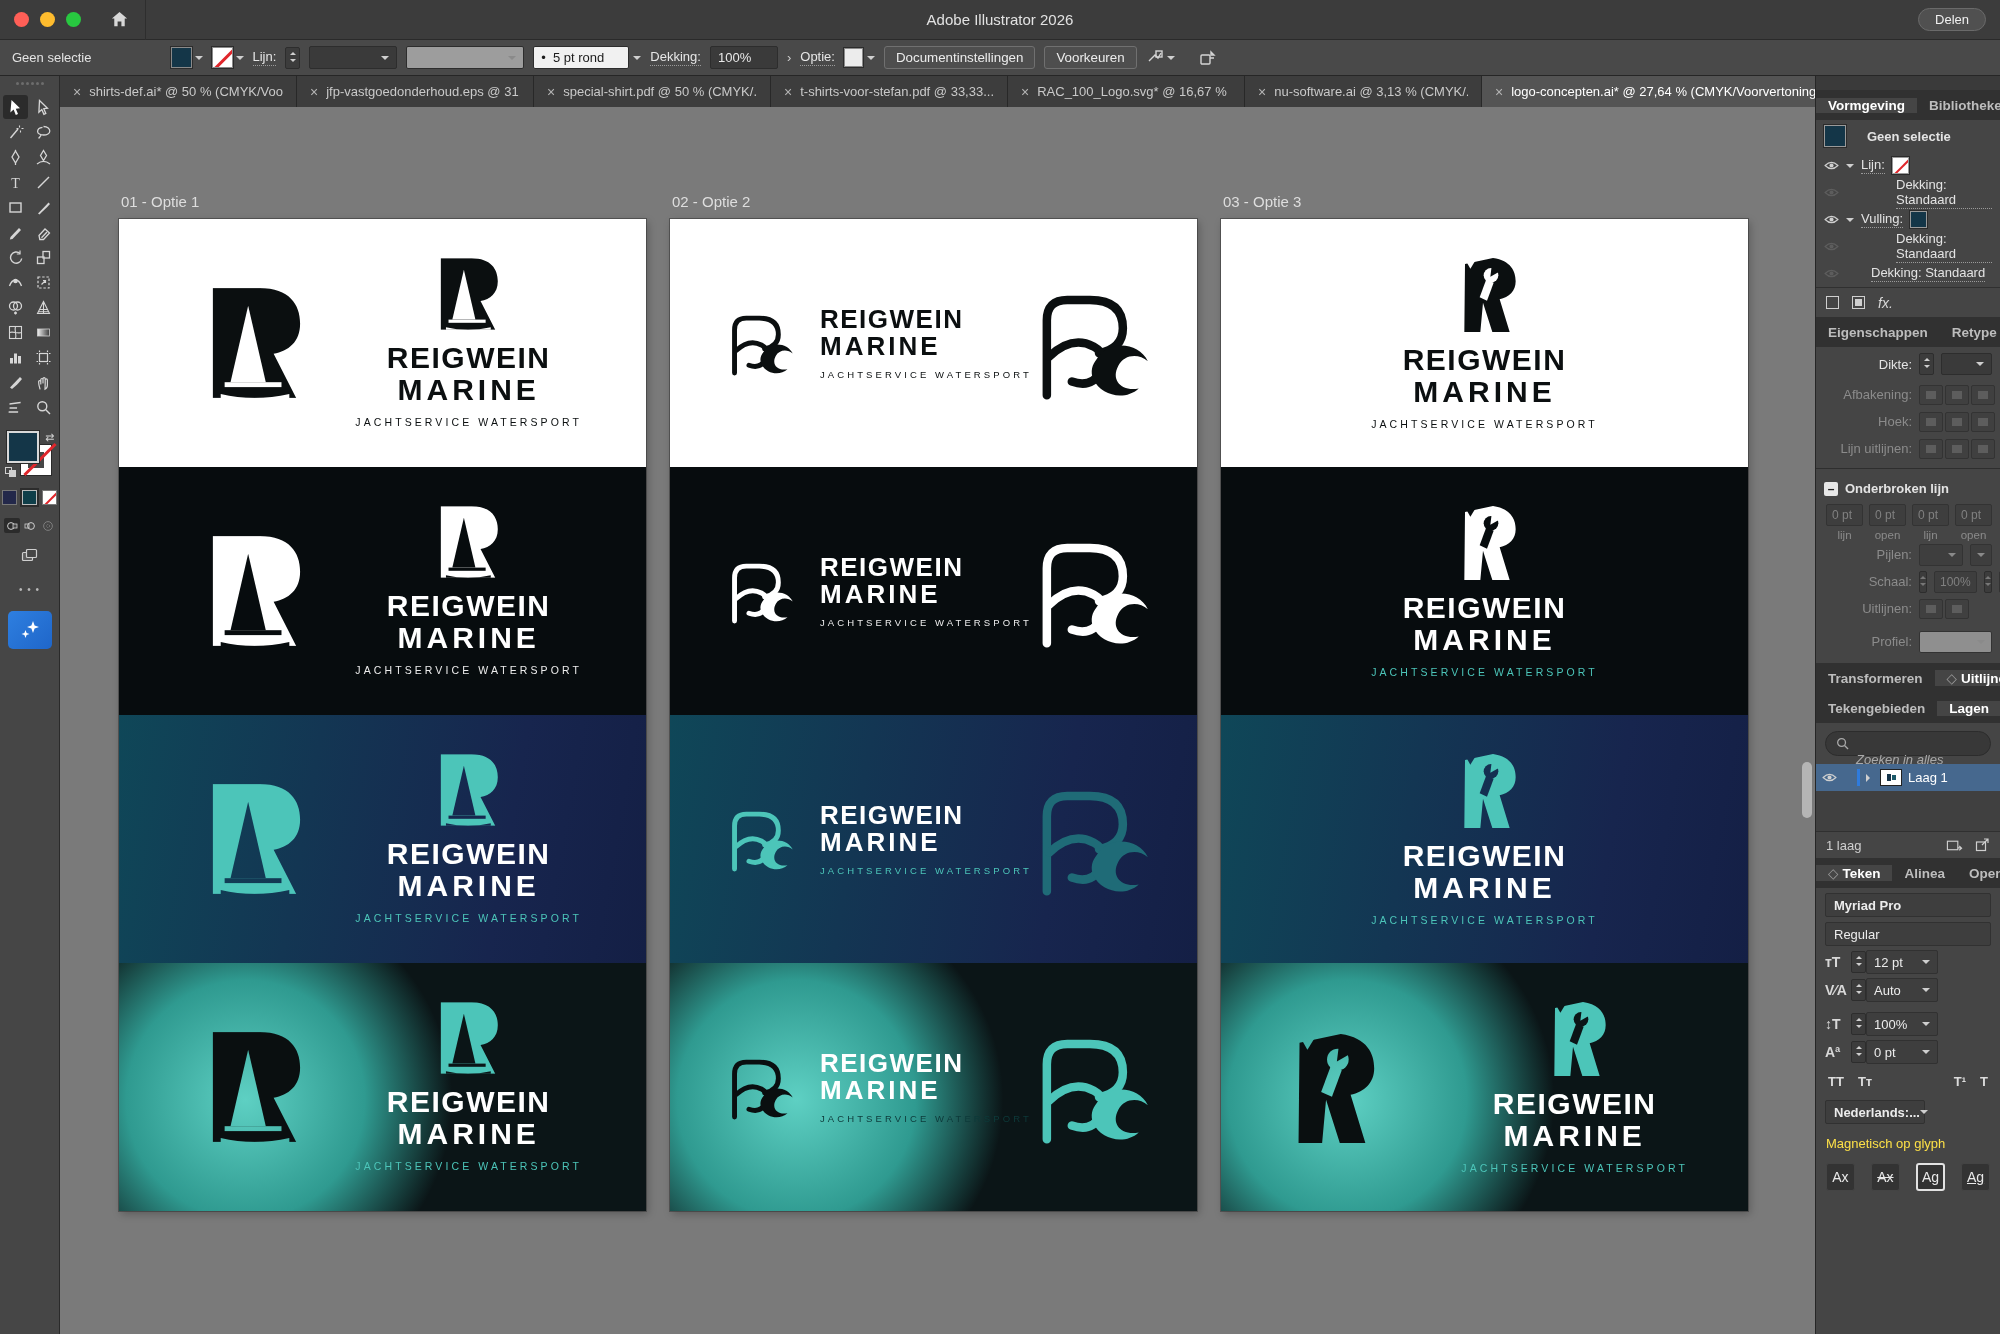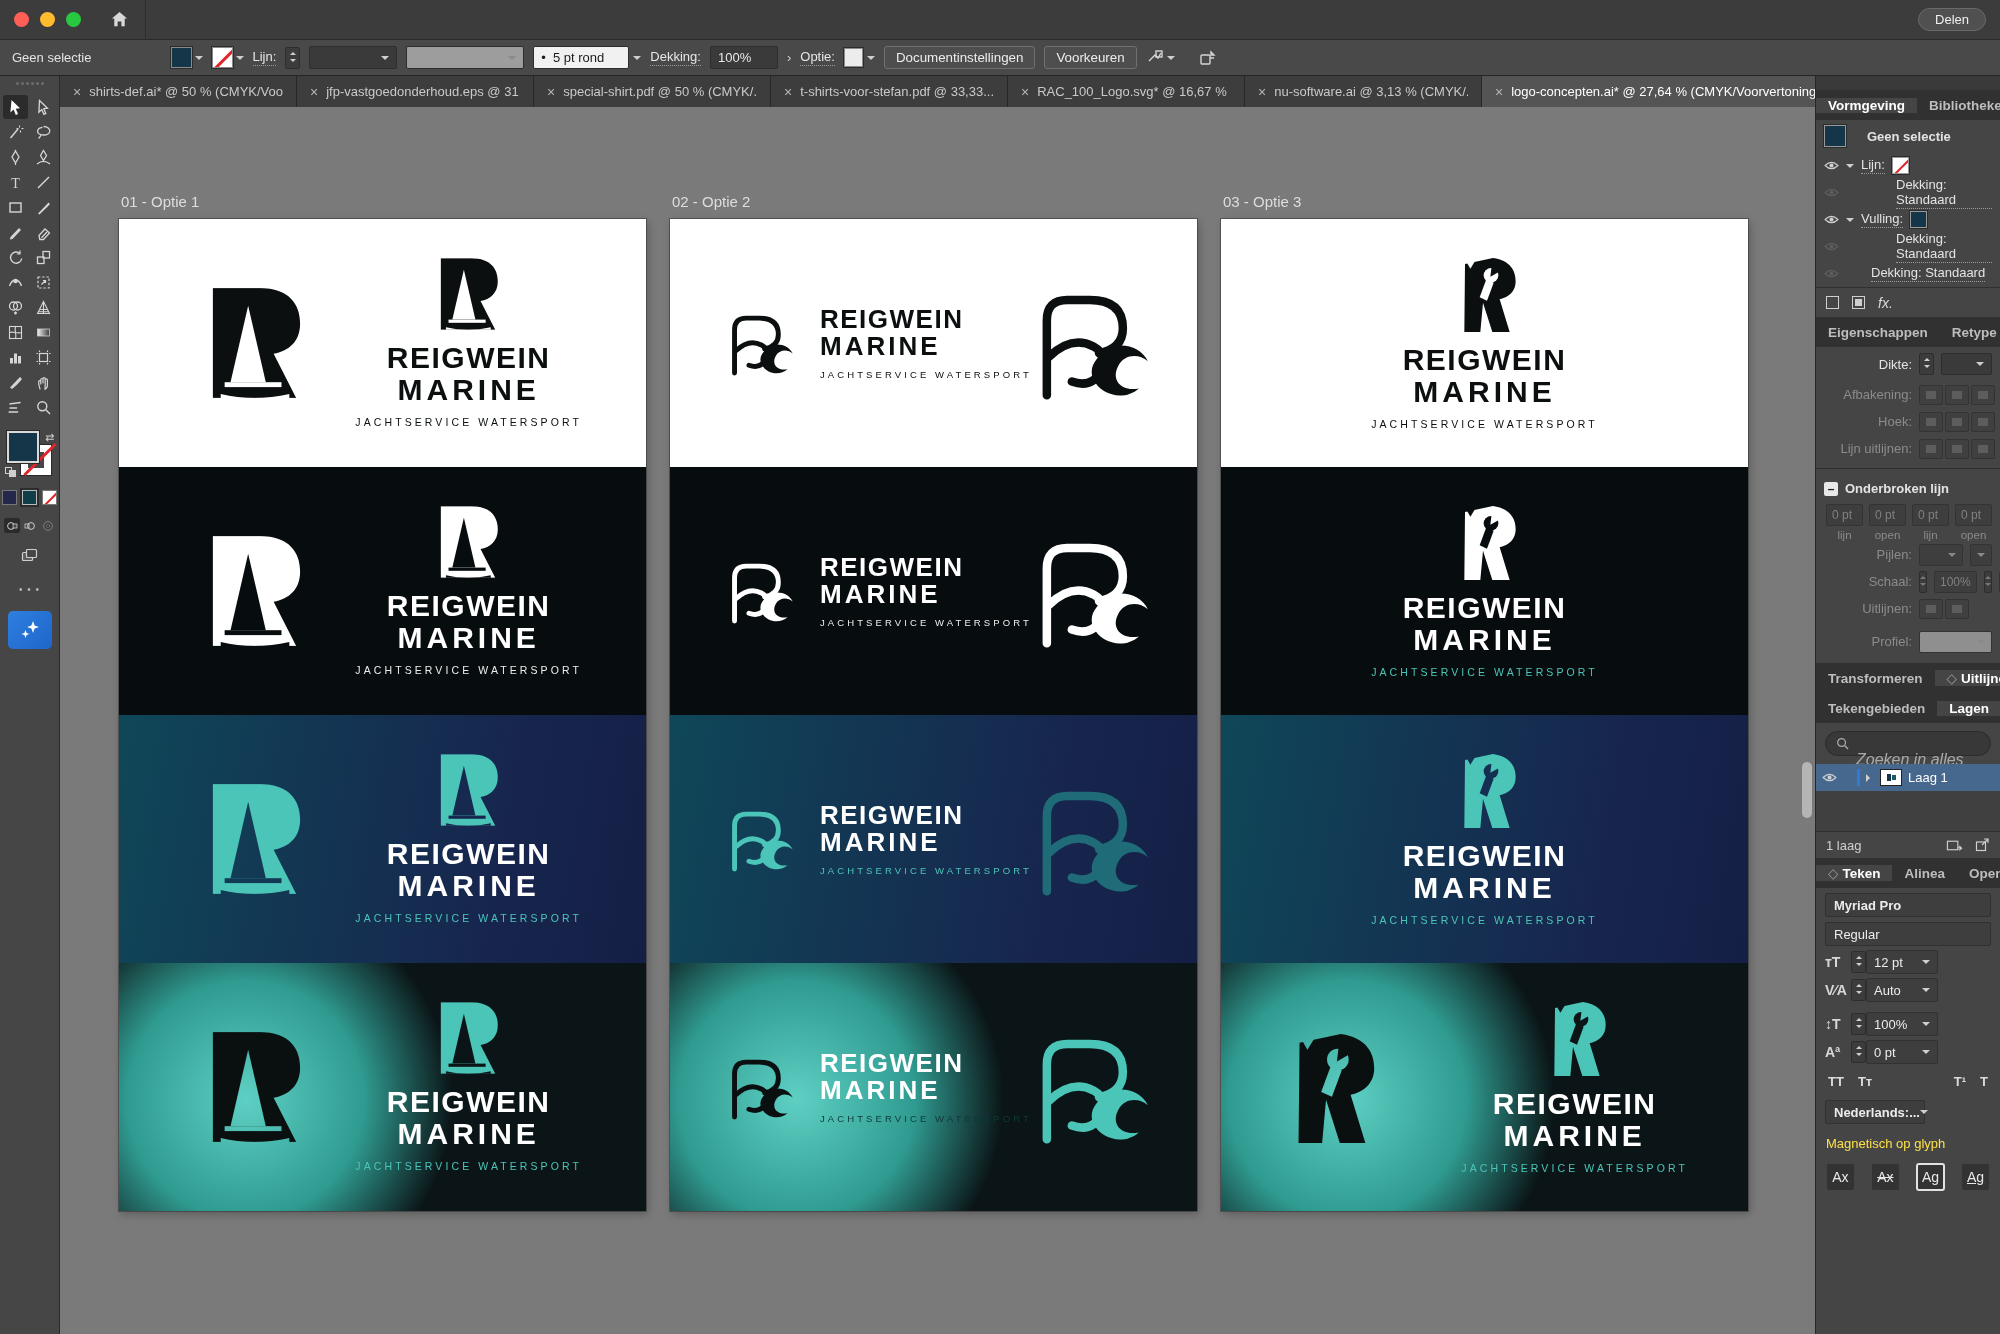--- a/index.html
+++ b/index.html
@@ -142,21 +142,21 @@
   .btn3 { display:flex; gap:2px; }
   .btn3 b { width:24px; height:20px; background:#404040; border:1px solid #333; border-radius:2px; position:relative; }
   .btn3 b:after { content:""; position:absolute; inset:5px 6px; background:#5d5d5d; }
   .dash-grid { display:flex; gap:6px; padding:2px 8px 0 10px; }
   .dash-cell { width:38px; }
   .dash-box { height:22px; background:#3e3e3e; border:1px solid #333; border-radius:2px; color:#808080; display:flex; align-items:center; padding:0 5px; font-size:12px; }
   .dash-lbl { text-align:center; color:#8b8b8b; font-size:11.5px; margin-top:3px; }
   .ddown { background:#3e3e3e; border:1px solid #333; border-radius:2px; height:22px; display:flex; align-items:center; justify-content:space-between; padding:0 6px; color:#8b8b8b; }
   .chk { width:14px; height:14px; background:#e8e8e8; border-radius:2px; color:#222; display:flex; align-items:center; justify-content:center; font-weight:bold; font-size:12px; line-height:1; }
   .searchbar { margin:8px 9px; height:25px; background:#383838; border:1px solid #2c2c2c; border-radius:13px; display:flex; align-items:center; gap:7px; padding:0 10px; color:#a9a9a9; }
-  .searchbar .ph { font-style:italic; font-size:16px;margin-top:32px; }
+  .searchbar .ph { font-style:italic; font-size:13px;margin-top:32px; }
   .layer-row { display:flex; align-items:center; height:27px; background:var(--layerSel,#46688E); color:#fff; gap:6px; padding:0 6px; position:relative; }
   .layer-row .bar { width:3px; height:17px; background:#2f7bdc; margin-left:14px; }
   .layer-thumb { width:22px; height:17px; background:#fff; border:1px solid #222; display:flex; align-items:center; justify-content:center; gap:1px; }
   .layer-thumb b { width:4px; height:7px; background:#15344a; } .layer-thumb b+b{height:5px;background:#1c5a6a}
   .layers-empty { flex:1; background:#404040; min-height:40px; }
   .layers-foot { height:27px; display:flex; align-items:center; padding:0 10px; gap:12px; color:#cfcfcf; border-top:1px solid #303030; }
   .layers-foot .sp { flex:1; }
   .char-field { margin:5px 9px 0; height:24px; background:#3e3e3e; border:1px solid #313131; border-radius:2px; display:flex; align-items:center; justify-content:space-between; padding:0 8px; color:#ececec; }
   .char-row { display:flex; align-items:center; padding:4px 9px 0; }
   .char-ico { width:26px; color:#d8d8d8; font-size:14px; font-weight:bold; flex:0 0 auto; }
@@ -217,20 +217,21 @@
   <header class="titlebar">
     <span class="tl r"></span>
     <span class="tl y"></span>
     <span class="tl g"></span>
     <span class="home-btn">
       <svg width="19" height="19" viewBox="0 0 20 20">
           <path fill="currentColor" d="M10 2 L18 9 H15.5 V17 H12 V12 H8 V17 H4.5 V9 H2 Z"></path>
         </svg>
     </span>
     <span class="tb-sep"></span>
+    <div class="tb-title">Adobe Illustrator 2026</div>
     <button class="share-btn">Delen</button>
   </header>
 
   <div class="controlbar">
     <span class="cb-status">Geen selectie</span>
     <span style="display:flex;align-items:center;gap:3px">
         <span class="swatch fill"></span>
         <span class="cv"></span>
       </span>
     <span style="display:flex;align-items:center;gap:3px">

